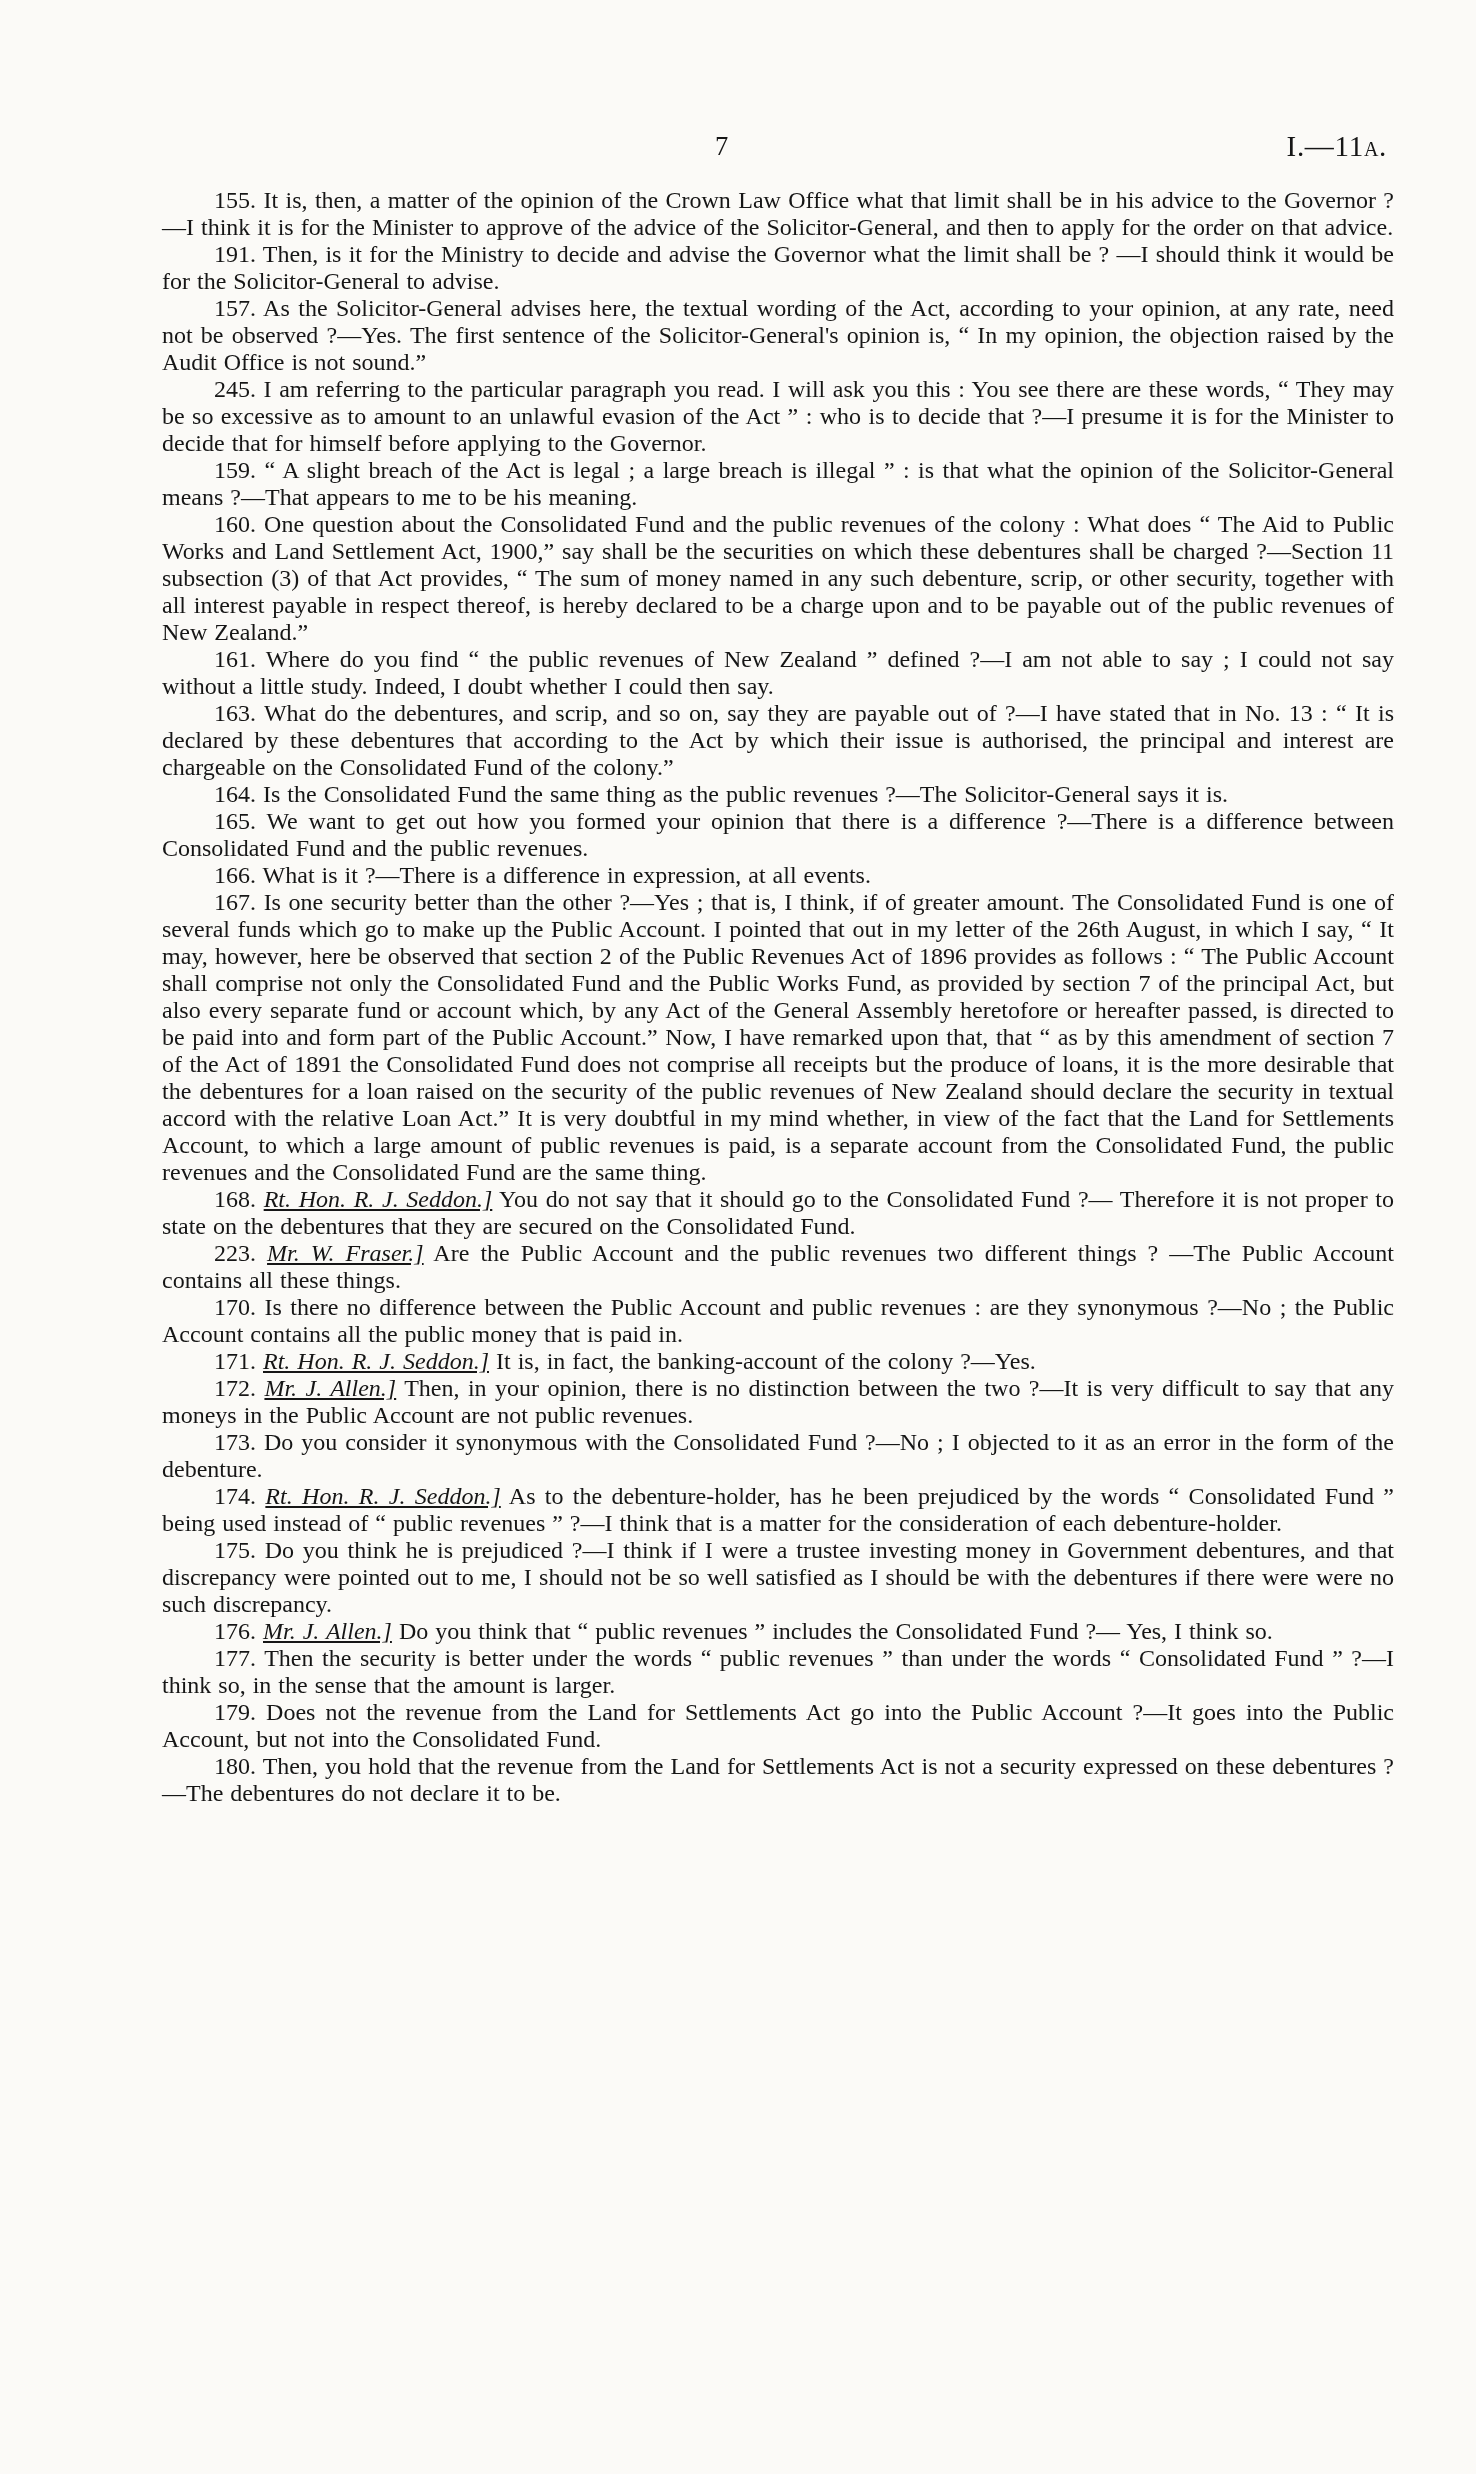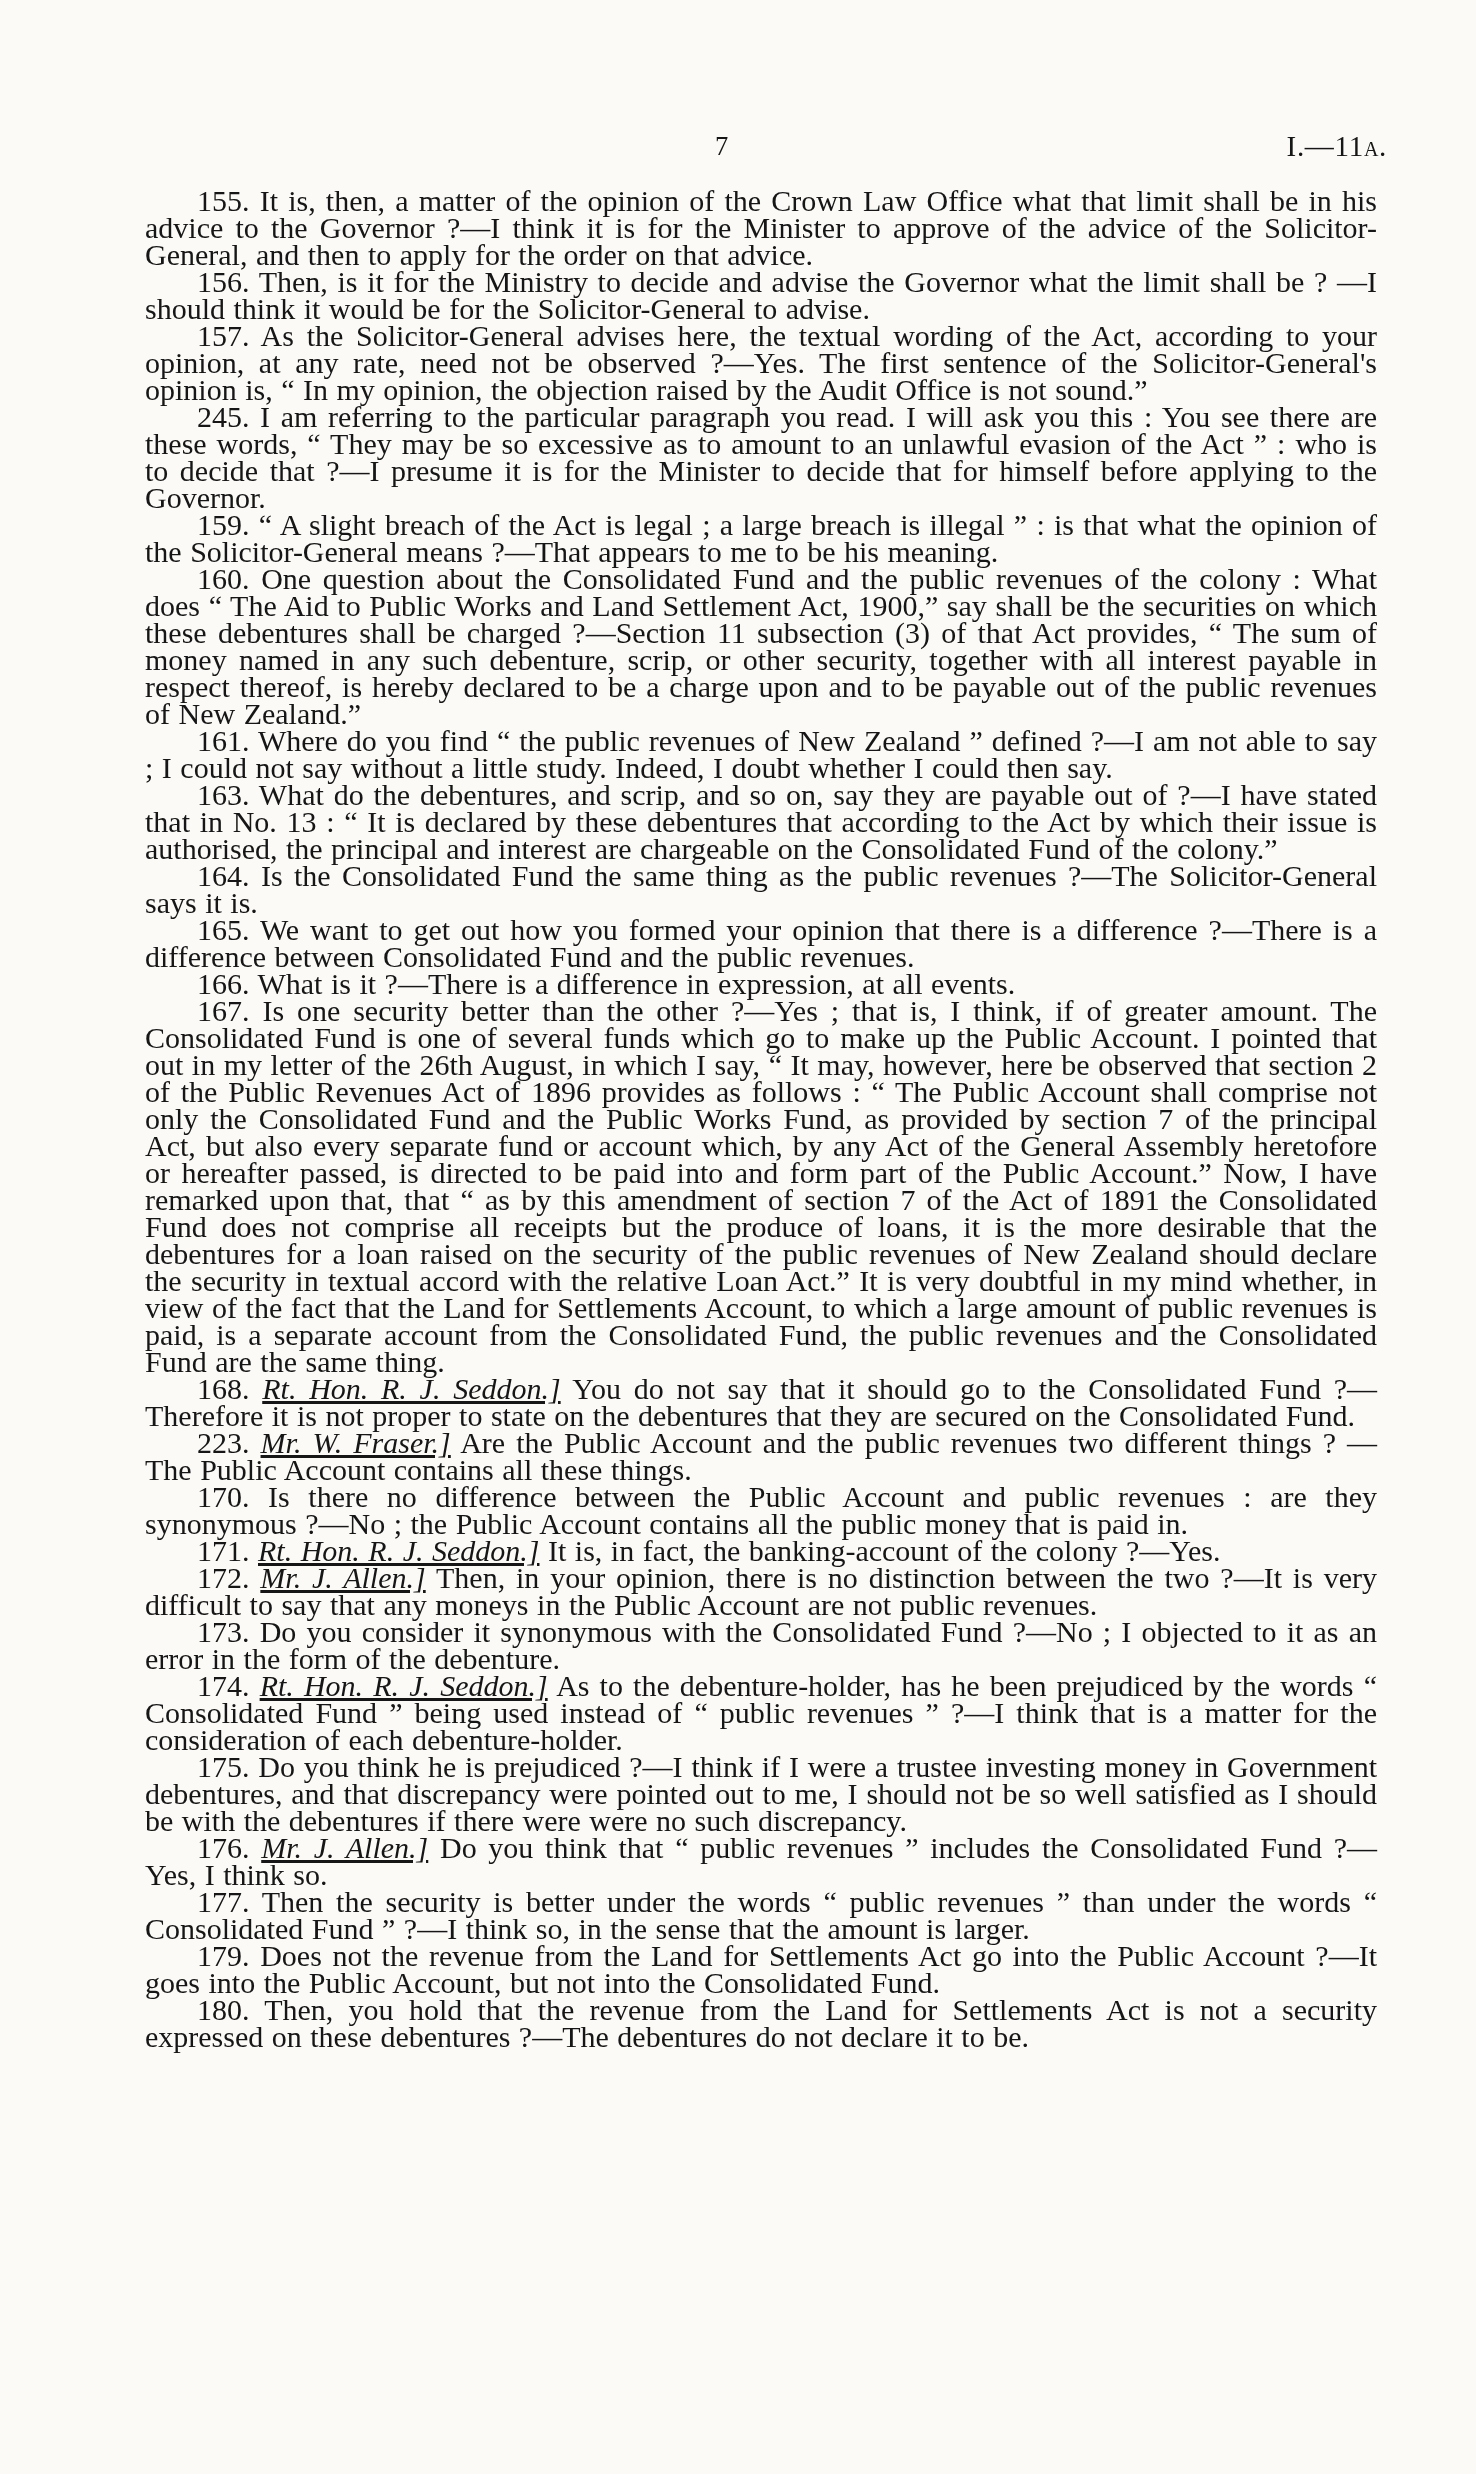--- a/index.html
+++ b/index.html
@@ -41,23 +41,23 @@
     white-space: nowrap;
     margin-left: 23px;
   }
   .doc-ref-suffix {
     font-variant: small-caps;
     text-transform: lowercase;
   }
   .transcript {
     position: absolute;
     top: 187px;
-    left: 145px;
+    left: 162px;
     width: 1232px;
-    font-size: 30px;
+    font-size: 24px;
     line-height: 27px;
     text-align: justify;
     word-spacing: 1px;
   }
   .para {
     margin: 0;
     text-indent: 52px;
   }
   .para-num {
     white-space: nowrap;
@@ -71,21 +71,21 @@
 <body>
 
 <div class="page">
   <header class="page-header">
     <span class="page-number">7</span>
     <span class="doc-ref"><span>I.—11</span><span class="doc-ref-suffix">a.</span></span>
   </header>
 
   <main class="transcript">
       <p class="para"><span class="para-num">155.</span> <span class="para-text">It is, then, a matter of the opinion of the Crown Law Office what that limit shall be in his advice to the Governor ?—I think it is for the Minister to approve of the advice of the Solicitor-General, and then to apply for the order on that advice.</span></p>
-      <p class="para"><span class="para-num">156.</span> <span class="para-text">Then, is it for the Ministry to decide and advise the Governor what the limit shall be ? —I should think it would be for the Solicitor-General to advise.</span></p>
+      <p class="para"><span class="para-num">191.</span> <span class="para-text">Then, is it for the Ministry to decide and advise the Governor what the limit shall be ? —I should think it would be for the Solicitor-General to advise.</span></p>
       <p class="para"><span class="para-num">157.</span> <span class="para-text">As the Solicitor-General advises here, the textual wording of the Act, according to your opinion, at any rate, need not be observed ?—Yes.  The first sentence of the Solicitor-General's opinion is, “ In my opinion, the objection raised by the Audit Office is not sound.”</span></p>
       <p class="para"><span class="para-num">245.</span> <span class="para-text">I am referring to the particular paragraph you read.  I will ask you this : You see there are these words, “ They may be so excessive as to amount to an unlawful evasion of the Act ” : who is to decide that ?—I presume it is for the Minister to decide that for himself before applying to the Governor.</span></p>
       <p class="para"><span class="para-num">159.</span> <span class="para-text">“ A slight breach of the Act is legal ; a large breach is illegal ” : is that what the opinion of the Solicitor-General means ?—That appears to me to be his meaning.</span></p>
       <p class="para"><span class="para-num">160.</span> <span class="para-text">One question about the Consolidated Fund and the public revenues of the colony : What does “ The Aid to Public Works and Land Settlement Act, 1900,” say shall be the securities on which these debentures shall be charged ?—Section 11 subsection (3) of that Act provides, “ The sum of money named in any such debenture, scrip, or other security, together with all interest payable in respect thereof, is hereby declared to be a charge upon and to be payable out of the public revenues of New Zealand.”</span></p>
       <p class="para"><span class="para-num">161.</span> <span class="para-text">Where do you find “ the public revenues of New Zealand ” defined ?—I am not able to say ; I could not say without a little study.  Indeed, I doubt whether I could then say.</span></p>
       <p class="para"><span class="para-num">163.</span> <span class="para-text">What do the debentures, and scrip, and so on, say they are payable out of ?—I have stated that in No. 13 : “ It is declared by these debentures that according to the Act by which their issue is authorised, the principal and interest are chargeable on the Consolidated Fund of the colony.”</span></p>
       <p class="para"><span class="para-num">164.</span> <span class="para-text">Is the Consolidated Fund the same thing as the public revenues ?—The Solicitor-General says it is.</span></p>
       <p class="para"><span class="para-num">165.</span> <span class="para-text">We want to get out how you formed your opinion that there is a difference ?—There is a difference between Consolidated Fund and the public revenues.</span></p>
       <p class="para"><span class="para-num">166.</span> <span class="para-text">What is it ?—There is a difference in expression, at all events.</span></p>
       <p class="para"><span class="para-num">167.</span> <span class="para-text">Is one security better than the other ?—Yes ; that is, I think, if of greater amount.  The Consolidated Fund is one of several funds which go to make up the Public Account.  I pointed that out in my letter of the 26th August, in which I say, “ It may, however, here be observed that section 2 of the Public Revenues Act of 1896 provides as follows : “ The Public Account shall comprise not only the Consolidated Fund and the Public Works Fund, as provided by section 7 of the principal Act, but also every separate fund or account which, by any Act of the General Assembly heretofore or hereafter passed, is directed to be paid into and form part of the Public Account.”  Now, I have remarked upon that, that “ as by this amendment of section 7 of the Act of 1891 the Consolidated Fund does not comprise all receipts but the produce of loans, it is the more desirable that the debentures for a loan raised on the security of the public revenues of New Zealand should declare the security in textual accord with the relative Loan Act.”  It is very doubtful in my mind whether, in view of the fact that the Land for Settlements Account, to which a large amount of public revenues is paid, is a separate account from the Consolidated Fund, the public revenues and the Consolidated Fund are the same thing.</span></p>

